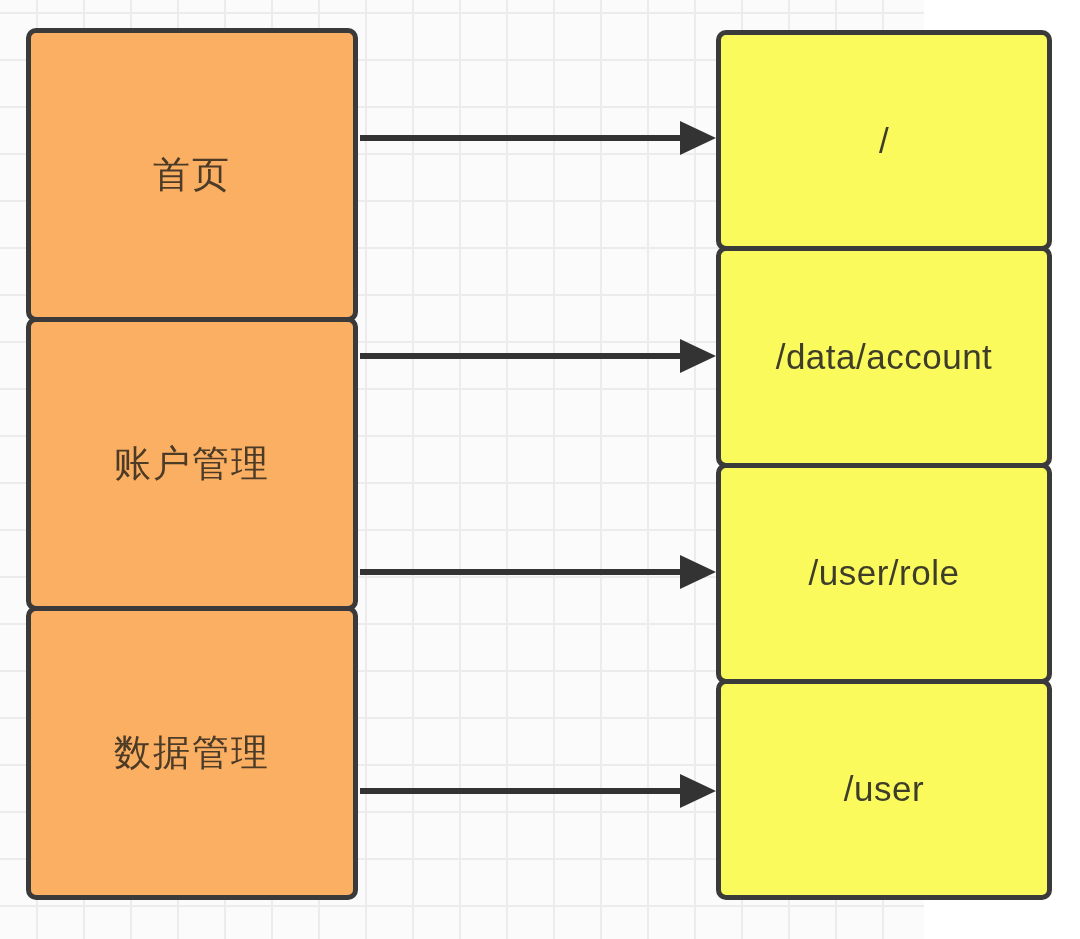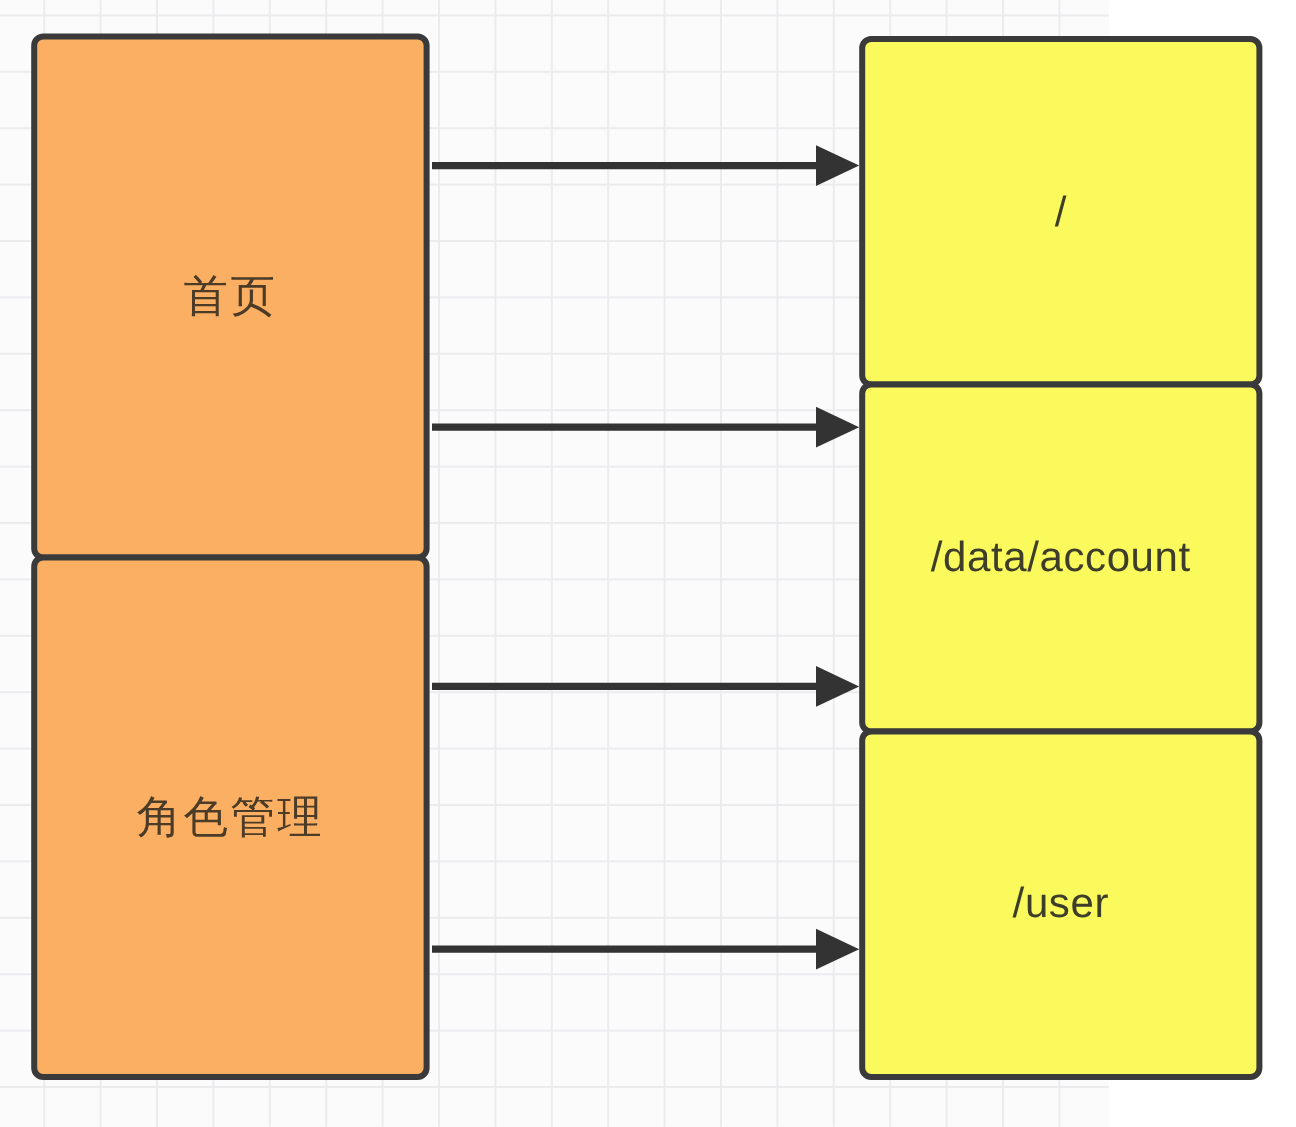--- a/index.html
+++ b/index.html
@@ -80,30 +80,36 @@
 </head>
 <body>
 
 <div class="canvas">
 
   <div class="column menu-column">
     <div class="cell menu-cell">
       <span class="menu-label">首页</span>
     </div>
     <div class="cell menu-cell">
-      <span class="menu-label">角色管理</span>
+      <span class="menu-label">账户管理</span>
+    </div>
+    <div class="cell menu-cell">
+      <span class="menu-label">数据管理</span>
     </div>
   </div>
 
   <div class="column route-column">
     <div class="cell route-cell">
       <span class="route-label">/</span>
     </div>
     <div class="cell route-cell">
       <span class="route-label">/data/account</span>
+    </div>
+    <div class="cell route-cell">
+      <span class="route-label">/user/role</span>
     </div>
     <div class="cell route-cell">
       <span class="route-label">/user</span>
     </div>
   </div>
 
   <svg class="arrow-layer" width="1080" height="939" viewBox="0 0 1080 939">
     <g>
       <line x1="360" y1="138" x2="684" y2="138" stroke-width="6" stroke="#333333"></line>
       <polygon points="680,121 680,155 716,138" fill="#333333"></polygon>

